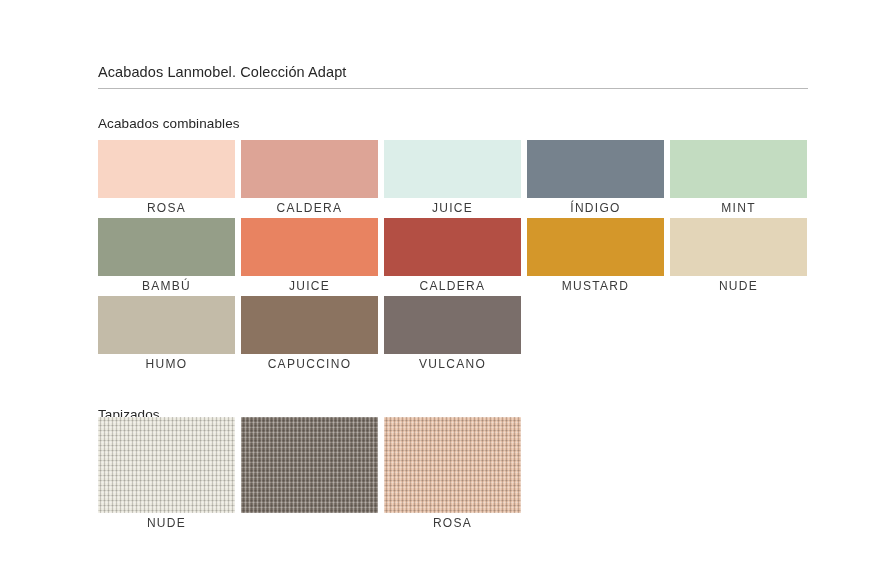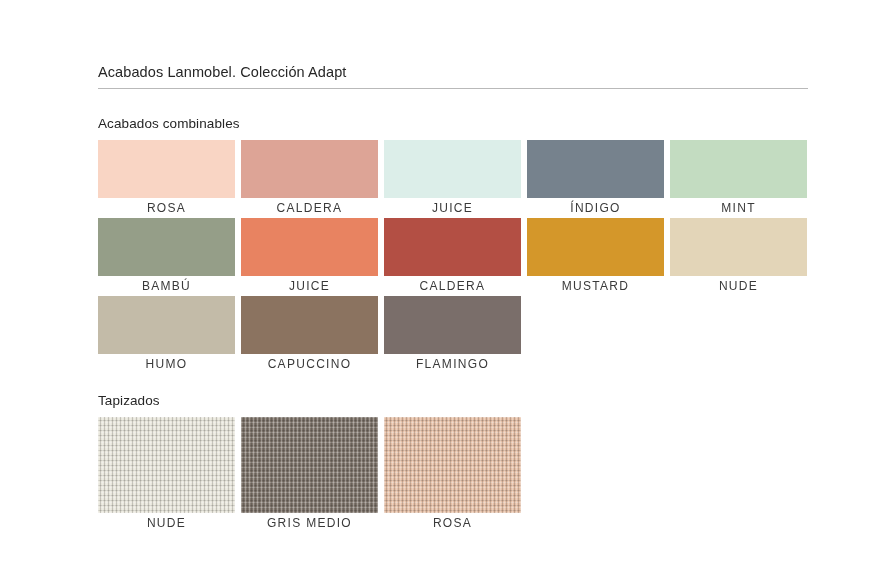--- a/index.html
+++ b/index.html
@@ -47,21 +47,21 @@
   
   .section-heading {
     position: absolute;
     font-size: 13.5px;
     font-weight: 400;
     color: #262626;
     letter-spacing: 0.1px;
     white-space: nowrap;
   }
   #heading-combinables { left: 98px; top: 116px; }
-  #heading-tapizados   { left: 98px; top: 393px; }
+  #heading-tapizados   { left: 98px; top: 407px; }
 
   
   .grid {
     position: absolute;
     display: flex;
     flex-wrap: wrap;
     align-content: flex-start;
   }
   #grid-combinables {
     left: 98px;
@@ -180,38 +180,37 @@
       <div class="swatch-cell">
         <div class="chip" style="background: rgb(195, 187, 168);"></div>
         <div class="chip-label">HUMO</div>
       </div>
       <div class="swatch-cell">
         <div class="chip" style="background: rgb(139, 115, 96);"></div>
         <div class="chip-label">CAPUCCINO</div>
       </div>
       <div class="swatch-cell">
         <div class="chip" style="background: rgb(122, 110, 106);"></div>
-        <div class="chip-label">FLAMINGO</div>
+        <div class="chip-label">VULCANO</div>
       </div>
     </div>
 
   <div class="section-heading" id="heading-tapizados">Tapizados</div>
 
   <div class="grid" id="grid-tapizados">
       <div class="swatch-cell">
         <div class="chip-fabric" style="background: rgb(232, 230, 219);">
           <div class="weave"></div>
         </div>
         <div class="chip-label">NUDE</div>
       </div>
       <div class="swatch-cell">
         <div class="chip-fabric" style="background: rgb(125, 115, 106);">
           <div class="weave"></div>
         </div>
-        <div class="chip-label">GRIS MEDIO</div>
       </div>
       <div class="swatch-cell">
         <div class="chip-fabric" style="background: rgb(229, 191, 166);">
           <div class="weave"></div>
         </div>
         <div class="chip-label">ROSA</div>
       </div>
     </div>
 
 </div>

